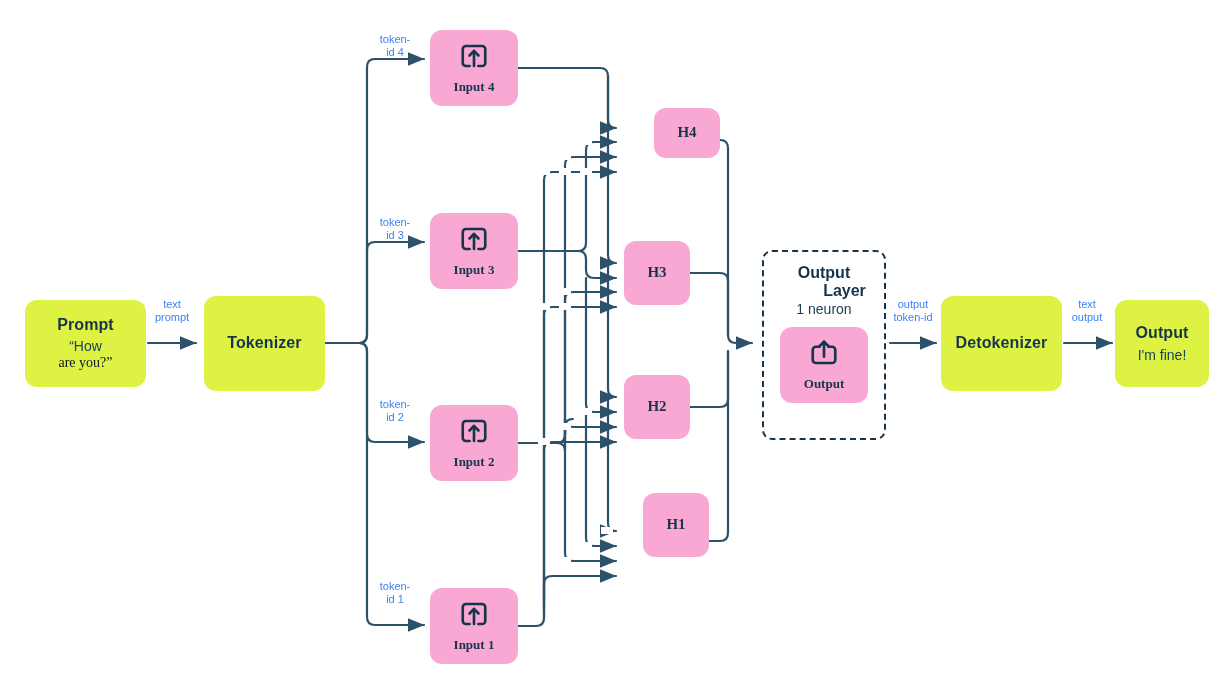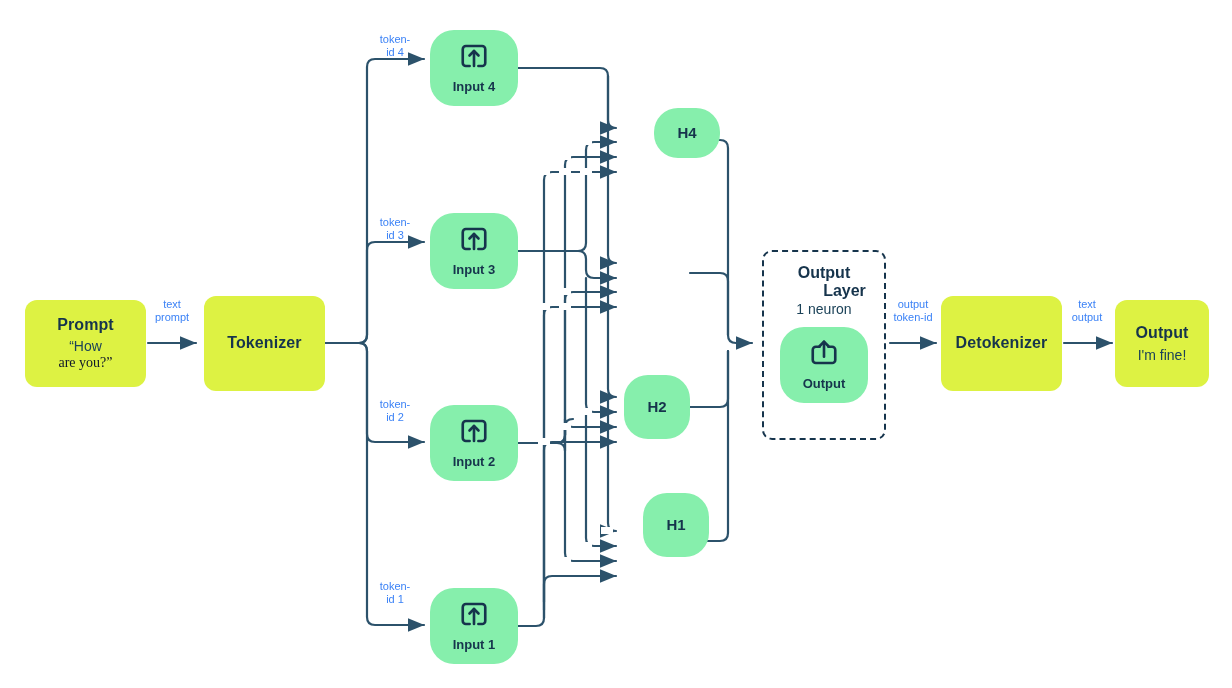--- a/index.html
+++ b/index.html
@@ -3,21 +3,21 @@
 <meta charset="utf-8">
 <style>
   html,body{margin:0;padding:0;background:#ffffff;}
   body{width:1232px;height:688px;font-family:"Liberation Sans",sans-serif;color:#15354f;}
   #stage{position:relative;width:1232px;height:688px;overflow:hidden;background:#fff;}
   svg.wires{position:absolute;left:0;top:0;width:1232px;height:688px;}
 
   .node{position:absolute;box-sizing:border-box;display:flex;flex-direction:column;
         align-items:center;justify-content:center;text-align:center;line-height:1.18;}
   .node.green{background:#ddf243;border-radius:12px;}
-  .node.blue{background:#86efac;border-radius:24px;}
+  .node.blue{background:#f9a8d4;border-radius:12px;font-family:Liberation Serif, serif;}
 
   .t-title{font-weight:bold;font-size:16px;color:#16344c;letter-spacing:.1px;}
   .t-sub{font-size:14px;color:#1b4258;margin-top:4px;}
   .t-sub2{font-size:14px;color:#0f172a;font-family:Liberation Serif, serif;}
   .t-h{font-weight:bold;font-size:15px;color:#16344c;}
   .t-io{font-weight:bold;font-size:13px;color:#16344c;margin-top:3px;}
 
   .edge-label{position:absolute;font-size:11px;color:#3b82f6;text-align:center;
               line-height:1.2;white-space:pre-line;}
 
@@ -166,20 +166,23 @@
         <path d="M12 20V8"></path>
           <path d="M8.4 11.6 12 8l3.6 3.6"></path>
       </svg>
     </span>
     <div class="t-io">Input 1</div>
   </div>
 
   <div class="node blue" style="left:654px;top:108px;width:66px;height:50px;">
     <div class="t-h">H4</div>
   </div>
+  <div class="node blue" style="left:624px;top:241px;width:66px;height:64px;">
+    <div class="t-h">H3</div>
+  </div>
   <div class="node blue" style="left:624px;top:375px;width:66px;height:64px;">
     <div class="t-h">H2</div>
   </div>
   <div class="node blue" style="left:624px;top:493px;width:66px;height:64px;margin-left:19px;">
     <div class="t-h">H1</div>
   </div>
 
   <div class="outlayer" style="left:762px;top:250px;width:124px;height:190px;">
     <div class="ol-title">Output</div>
     <div class="ol-title" style="margin-top:0;padding-left:41px;">Layer</div>

